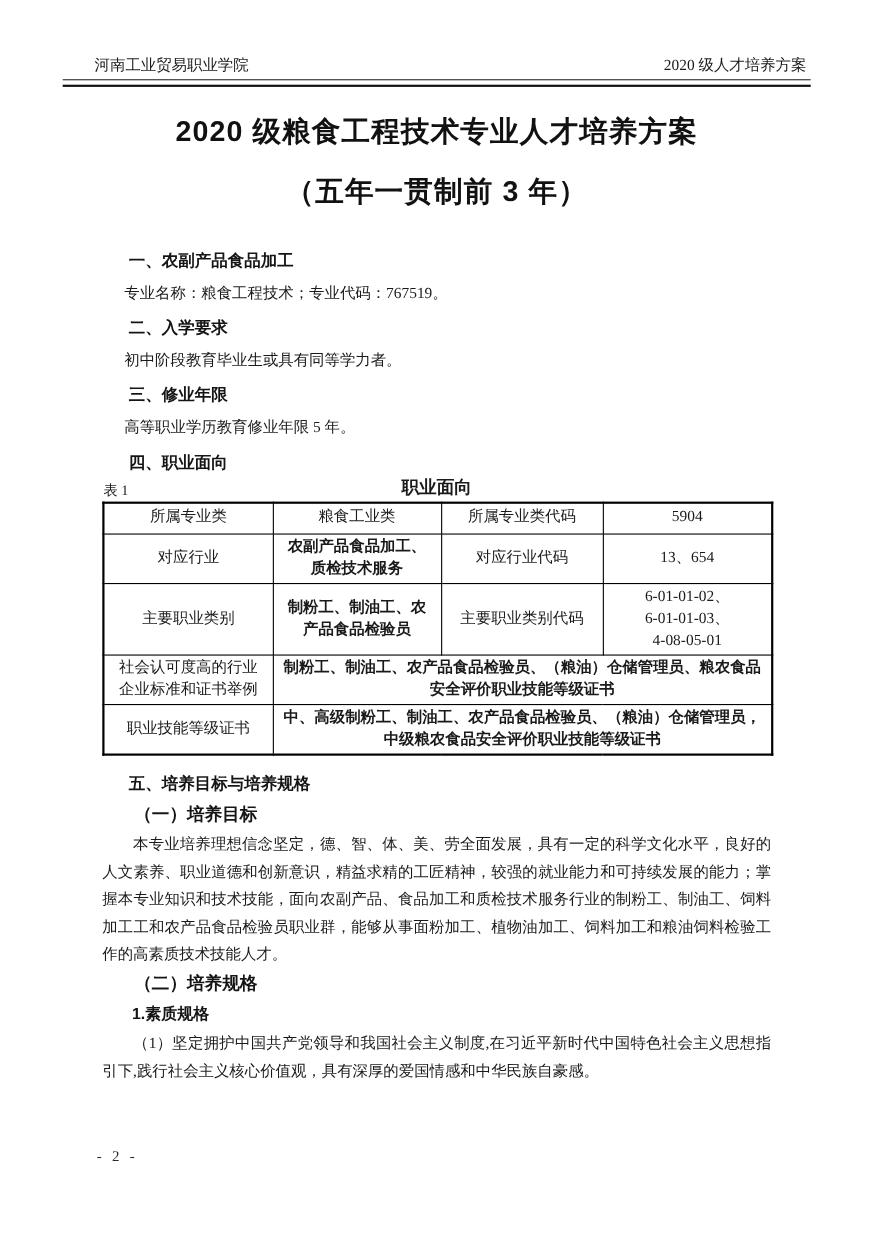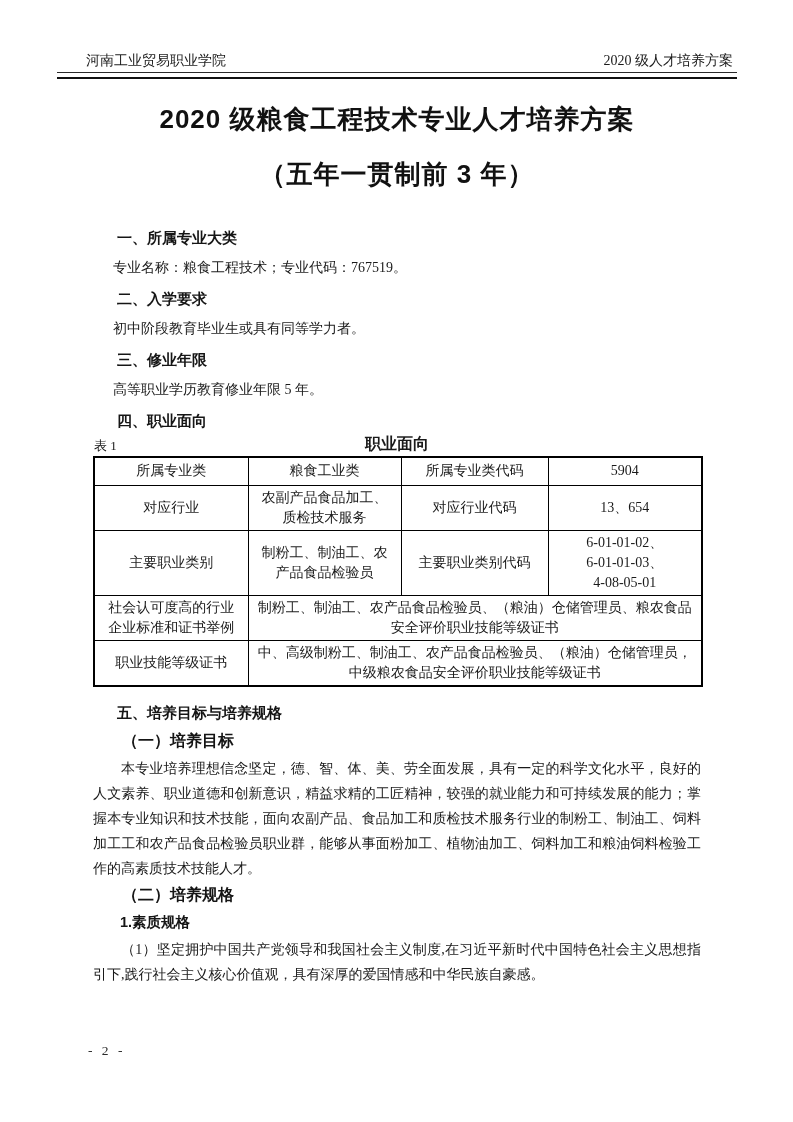--- a/index.html
+++ b/index.html
@@ -63,21 +63,21 @@
     border:2px solid #000;
   }
   table.t1 td{
     border:1.5px solid #000;
     font-size:14px;line-height:20px;
     text-align:center;vertical-align:middle;
     padding:2px 7px;
     color:#1a1a1a;
     overflow:hidden;
   }
-  td.ta-l{text-align:left;}
+  td.ta-l{text-align:left;font-weight:bold;}
   td.pad-lg{padding:2px 9px;}
   
   .sub{
     margin:7px 0 0 0;padding-left:29px;
     font-family:"Liberation Sans","DejaVu Sans",sans-serif;
     font-weight:700;font-size:16px;line-height:21px;color:#151515;
   }
   .sub3{
     margin:8px 0 0 0;padding-left:27px;
     font-family:"Liberation Sans","DejaVu Sans",sans-serif;
@@ -106,21 +106,21 @@
     </div>
     <div class="rule-thin"></div>
     <div class="rule-thick"></div>
   </div>
 
   <div class="content">
 
     <div class="title">2020 级粮食工程技术专业人才培养方案</div>
     <div class="title subtitle">（五年一贯制前 3 年）</div>
 
-    <div class="sec sec-1">一、所属专业大类</div>
+    <div class="sec sec-1">一、农副产品食品加工</div>
     <p class="sbody">专业名称：粮食工程技术；专业代码：767519。</p>
 
     <div class="sec sec-n">二、入学要求</div>
     <p class="sbody">初中阶段教育毕业生或具有同等学力者。</p>
 
     <div class="sec sec-n">三、修业年限</div>
     <p class="sbody">高等职业学历教育修业年限 5 年。</p>
 
     <div class="sec sec-n">四、职业面向</div>
 

